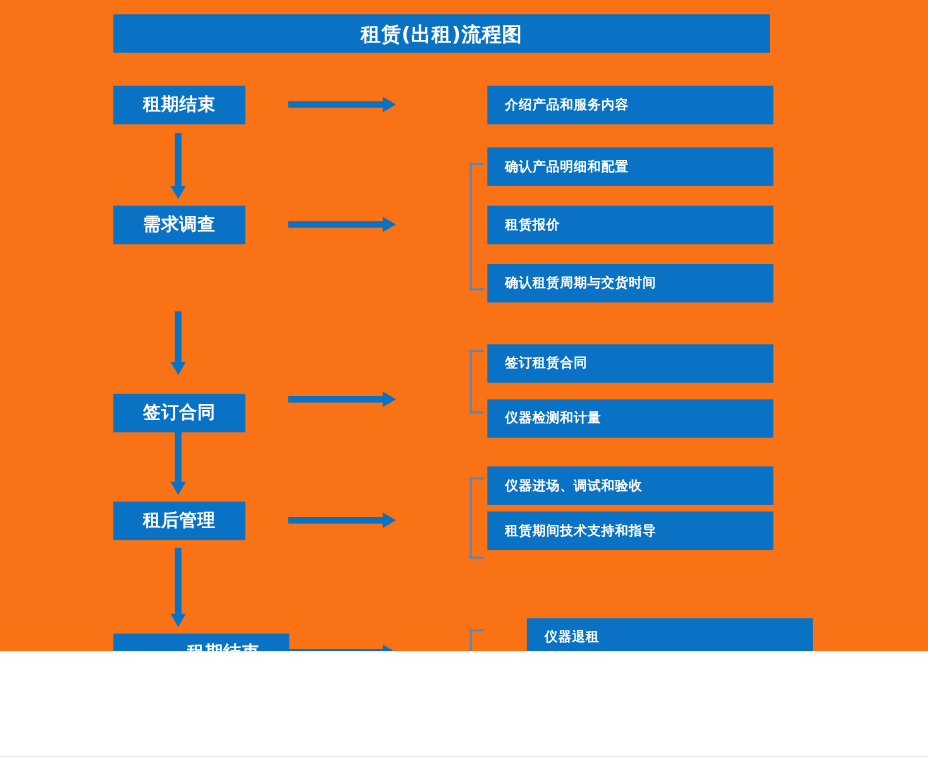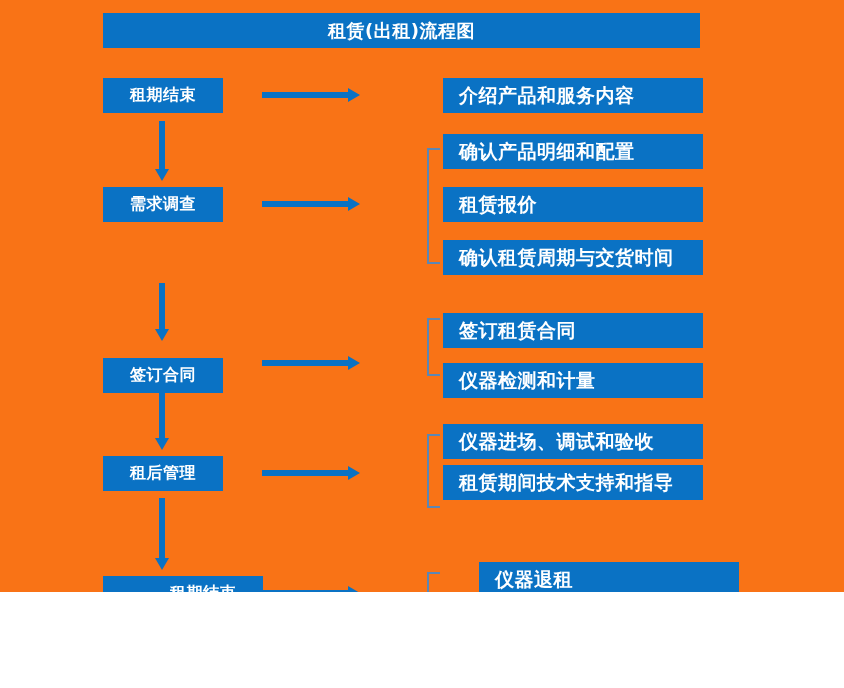--- a/index.html
+++ b/index.html
@@ -52,21 +52,21 @@
   }
 
   
   .detail-box {
     position: absolute;
     left: 443px;
     width: 260px;
     height: 35px;
     background: #0A72C4;
     color: #ffffff;
-    font-size: 19px;
+    font-size: 12px;
     font-weight: bold;
     display: flex;
     align-items: center;
     padding-left: 16px;
     box-sizing: border-box;
     letter-spacing: 0.5px;
   }
 
   
   .h-arrow {

